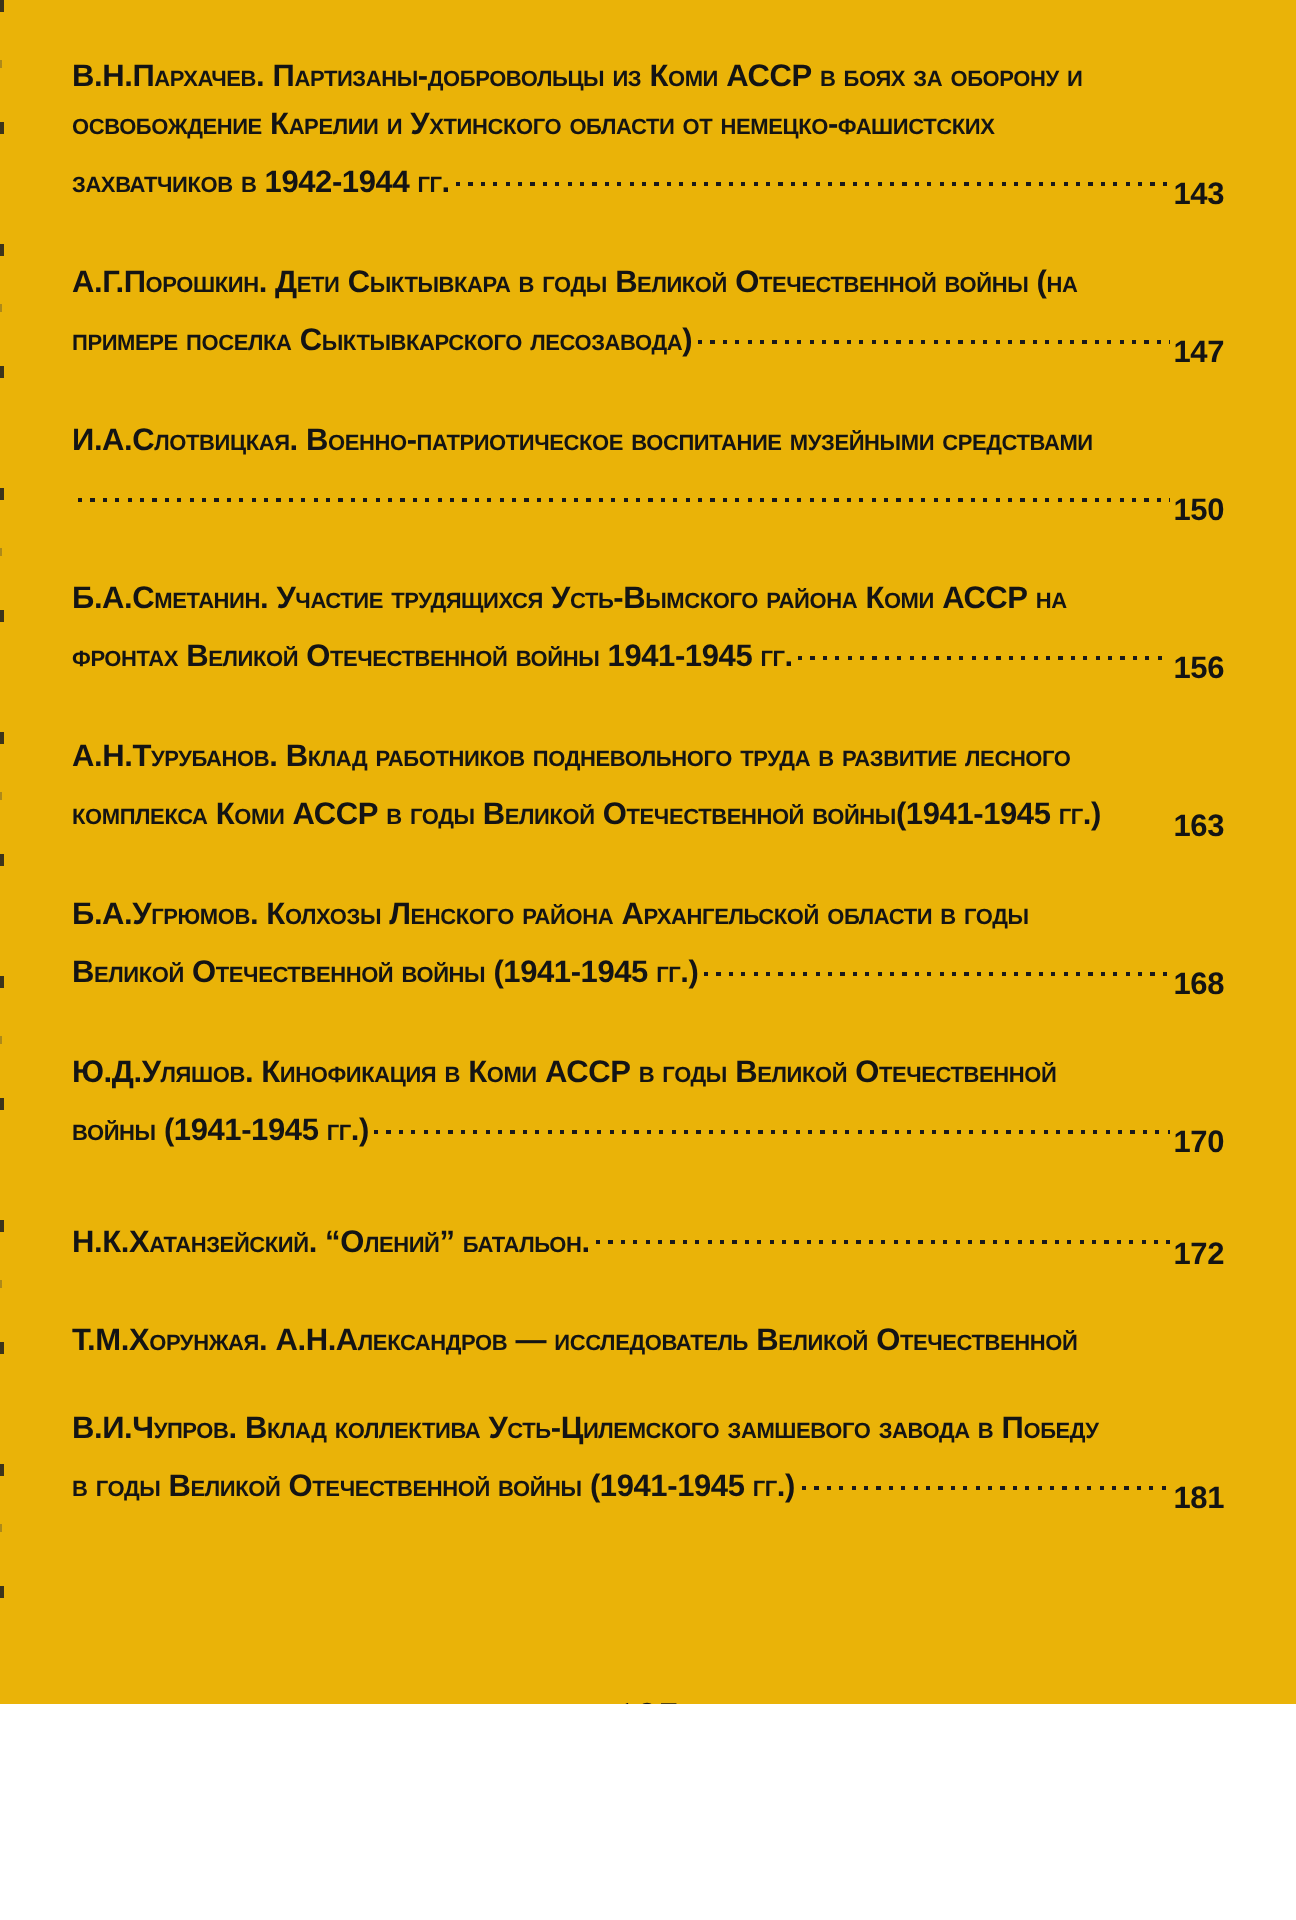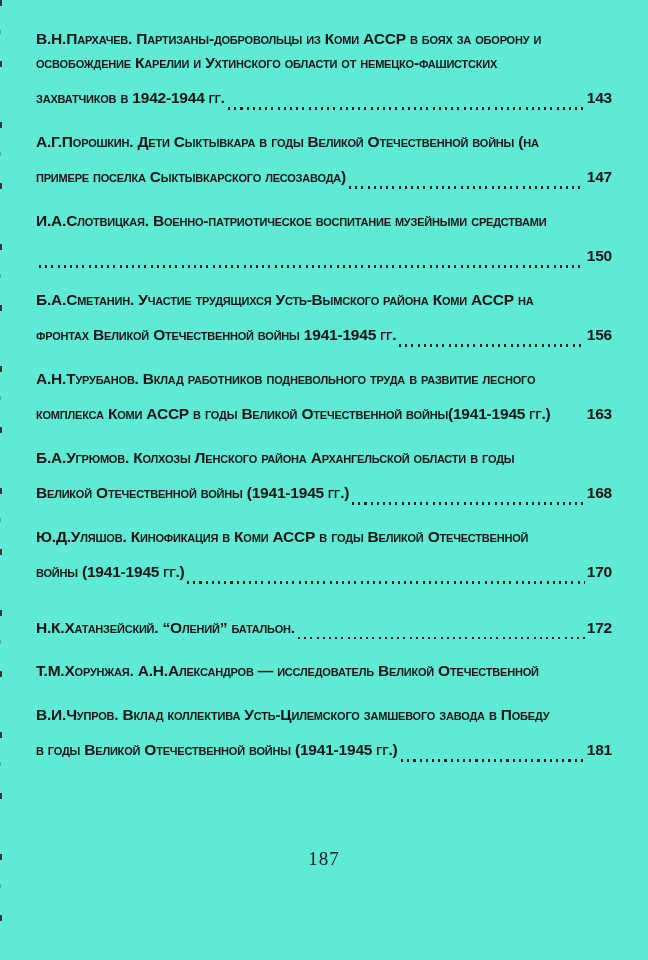--- a/index.html
+++ b/index.html
@@ -3,22 +3,22 @@
 <meta charset="utf-8">
 <style>
   html, body {
     margin: 0;
     padding: 0;
     background: #ffffff;
   }
   .page {
     position: relative;
     width: 648px;
-    height: 960px;
-    background: #5eead4;
+    height: 852px;
+    background: #eab308;
     overflow: hidden;
     font-family: "Liberation Sans", "DejaVu Sans", sans-serif;
     color: #141414;
   }
   
   .scan-edge {
     position: absolute;
     left: 0;
     top: 0;
     width: 3px;
@@ -47,21 +47,21 @@
     font-size: 15.5px;
     line-height: 23.5px;
     letter-spacing: -0.2px;
     overflow: hidden;
   }
   .entry .line {
     white-space: nowrap;
   }
   .lastline {
     display: flex;
-    align-items: flex-end;
+    align-items: center;
   }
   .lastline .t {
     white-space: nowrap;
     flex: 0 0 auto;
   }
   .leader {
     flex: 1 1 auto;
     height: 2.4px;
     margin: 0 2px 0 3px;
     background-image: repeating-linear-gradient(to right,

